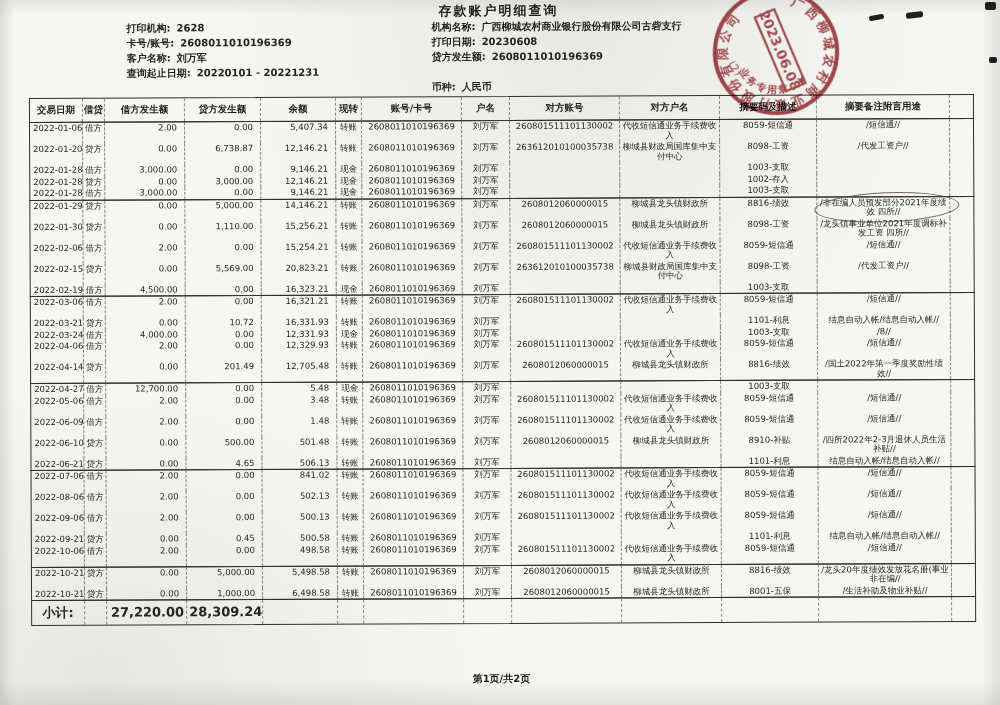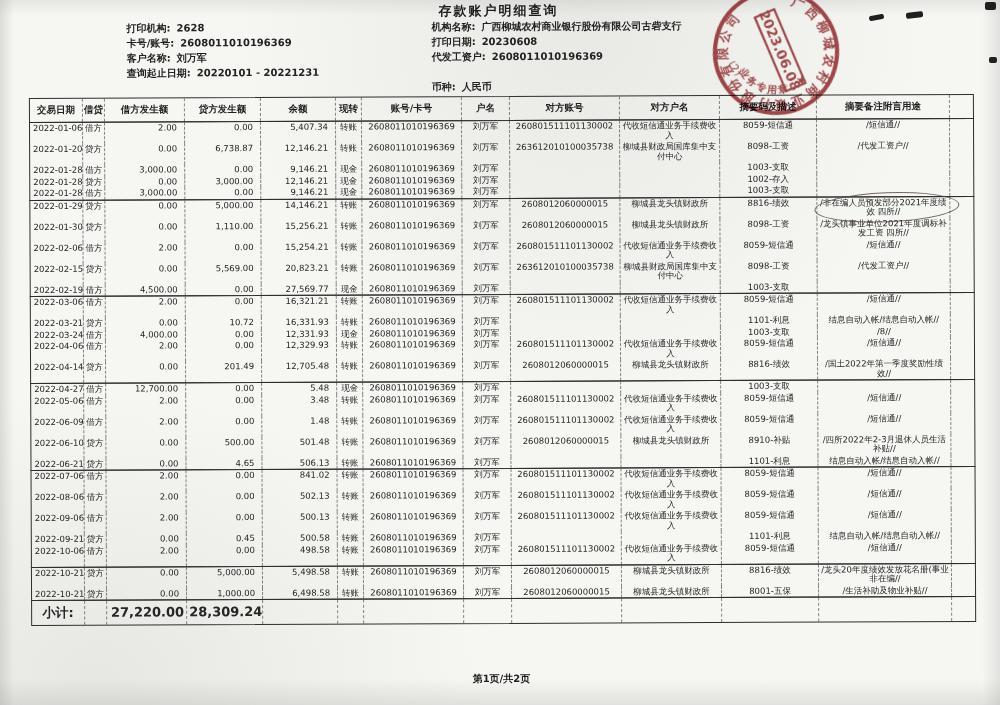--- a/index.html
+++ b/index.html
@@ -57,21 +57,21 @@
     <div class="title">存款账户明细查询</div>
     <div class="hdr-left">
         <div class="hline"><span class="hl">打印机构:</span><span class="hv">2628</span></div>
         <div class="hline"><span class="hl">卡号/账号:</span><span class="hv">2608011010196369</span></div>
         <div class="hline"><span class="hl">客户名称:</span><span class="hv">刘万军</span></div>
         <div class="hline"><span class="hl">查询起止日期:</span><span class="hv">20220101  -  20221231</span></div>
       </div>
     <div class="hdr-right">
         <div class="hline"><span class="hl">机构名称:</span><span class="hv">广西柳城农村商业银行股份有限公司古砦支行</span></div>
         <div class="hline"><span class="hl">打印日期:</span><span class="hv">20230608</span></div>
-        <div class="hline"><span class="hl">代发工资户:</span><span class="hv">2608011010196369</span></div>
+        <div class="hline"><span class="hl">贷方发生额:</span><span class="hv">2608011010196369</span></div>
         <div class="hline gap"><span class="hl">币种:</span><span class="hv">人民币</span></div>
       </div>
 
     <div class="tblwrap">
         <table class="thead-t">
           <colgroup>
             <col style="width: 53px;">
             <col style="width: 22px;">
             <col style="width: 80px;">
             <col style="width: 76px;">
@@ -272,21 +272,21 @@
               <td class="c9">柳城县财政局国库集中支付中心</td>
               <td class="c10">8098-工资</td>
               <td class="c11">/代发工资户//</td>
               <td class="c12"></td>
             </tr>
             <tr>
               <td class="c0">2022-02-19</td>
               <td class="c1">借方</td>
               <td class="c2">4,500.00</td>
               <td class="c3">0.00</td>
-              <td class="c4">27,569.77</td>
+              <td class="c4">16,323.21</td>
               <td class="c5">现金</td>
               <td class="c6">2608011010196369</td>
               <td class="c7">刘万军</td>
               <td class="c8"></td>
               <td class="c9"></td>
               <td class="c10">1003-支取</td>
               <td class="c11"></td>
               <td class="c12"></td>
             </tr>
           </tbody>

